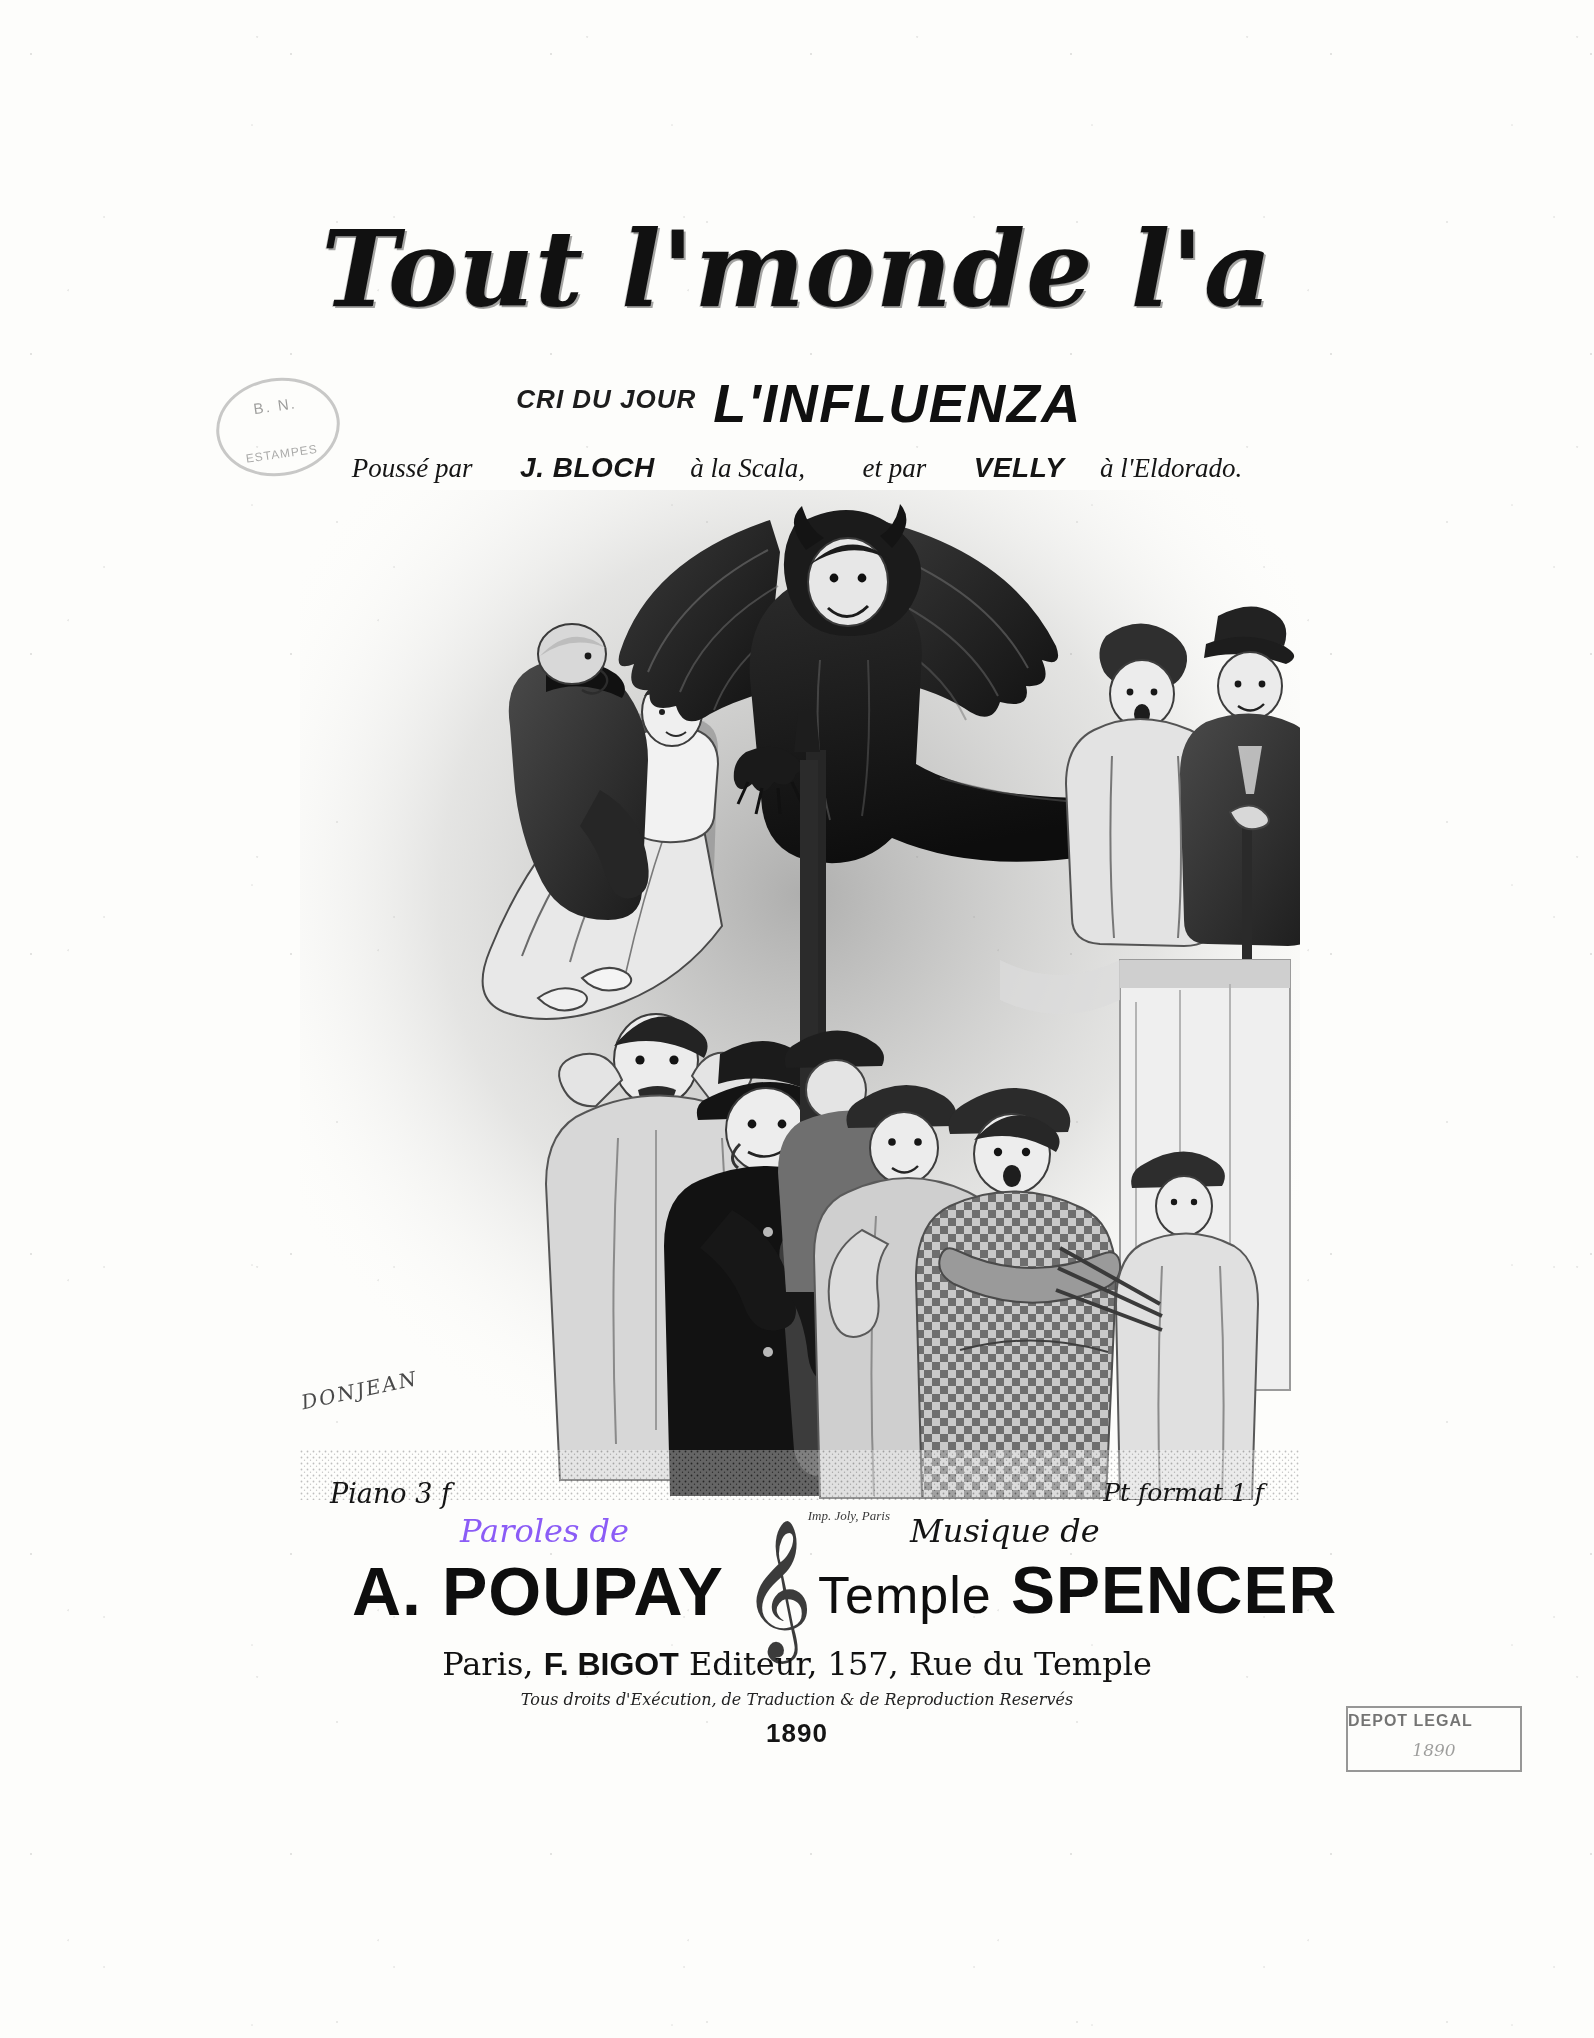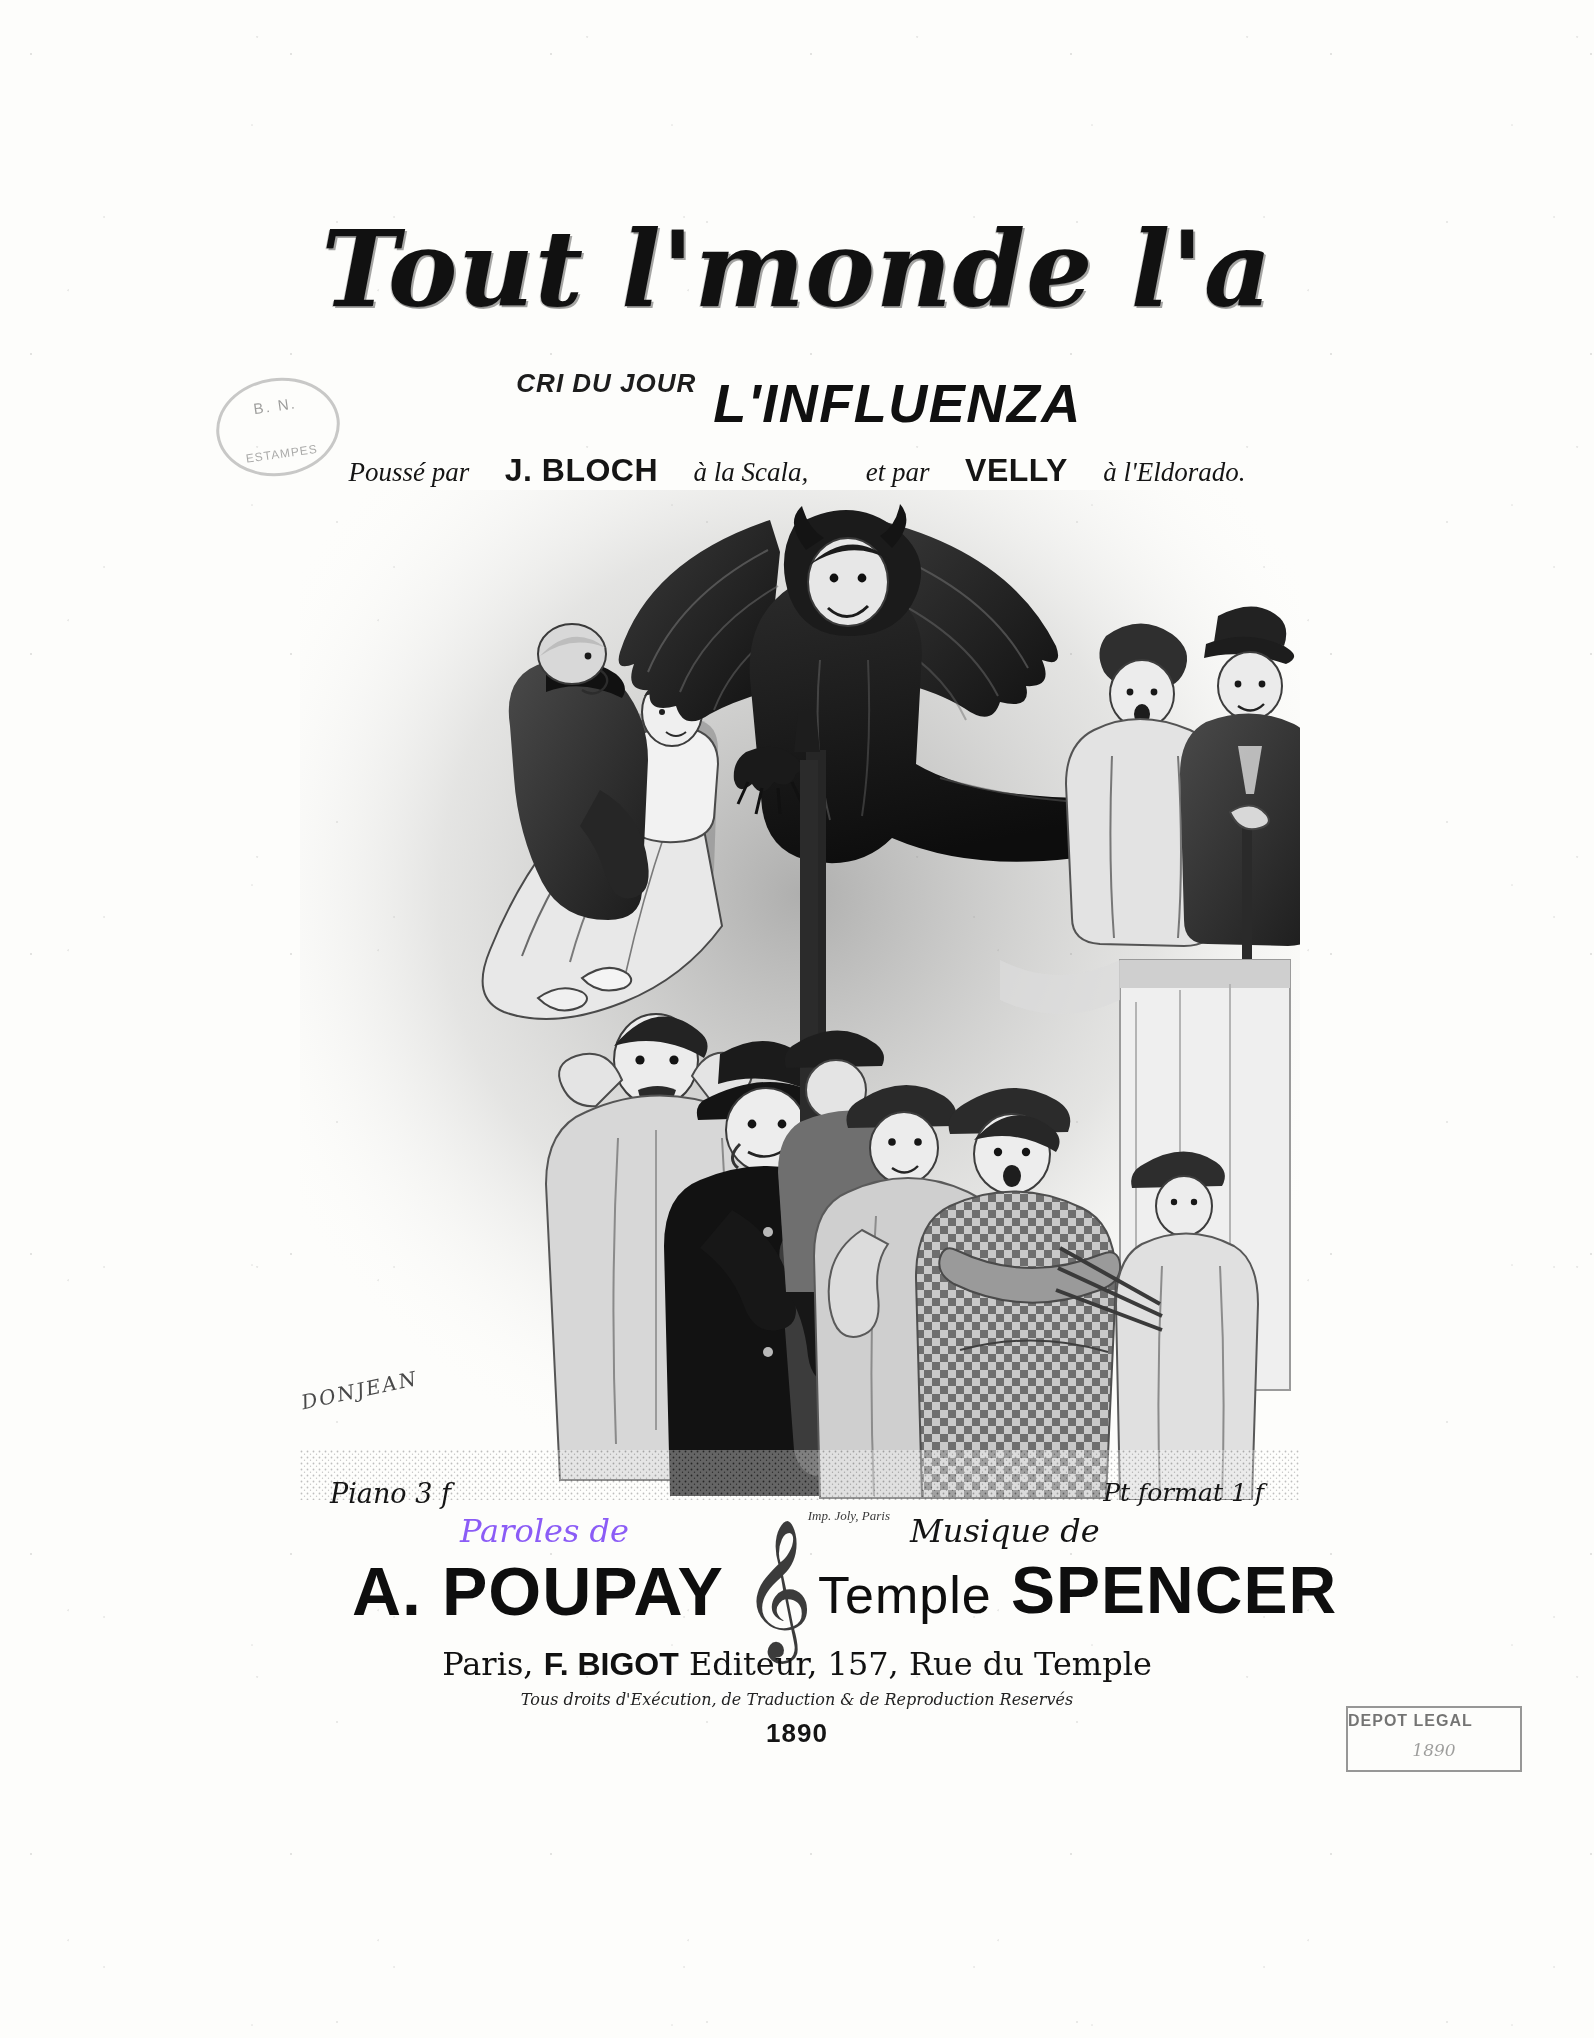--- a/index.html
+++ b/index.html
@@ -55,21 +55,21 @@
     white-space: nowrap;
   }
 
   .subtitle-row {
     position: absolute;
     top: 372px;
     left: 4px;
     right: 0;
     display: flex;
     justify-content: center;
-    align-items: flex-start;
+    align-items: center;
     gap: 17px;
   }
   .kicker {
     font-family: "Liberation Sans", sans-serif;
     font-weight: 700;
     font-style: italic;
     font-size: 26px;
     letter-spacing: 1px;
     color: #1d1d1d;
     transform: translateY(-4px);
@@ -90,22 +90,24 @@
     right: 0;
     text-align: center;
     font-size: 27px;
     color: #151515;
     white-space: nowrap;
   }
   .credit-line .it { font-style: italic; }
   .credit-line .nm {
     font-family: "Liberation Sans", sans-serif;
     font-weight: 700;
-    font-size: 32px;
+    font-style: italic;
+    font-size: 28px;
     letter-spacing: .5px;
+    margin-left: 12px;
   }
   .credit-line .sp { display: inline-block; width: 22px; }
 
   
   .stamp {
     position: absolute;
     left: 216px;
     top: 378px;
     width: 118px;
     height: 92px;

